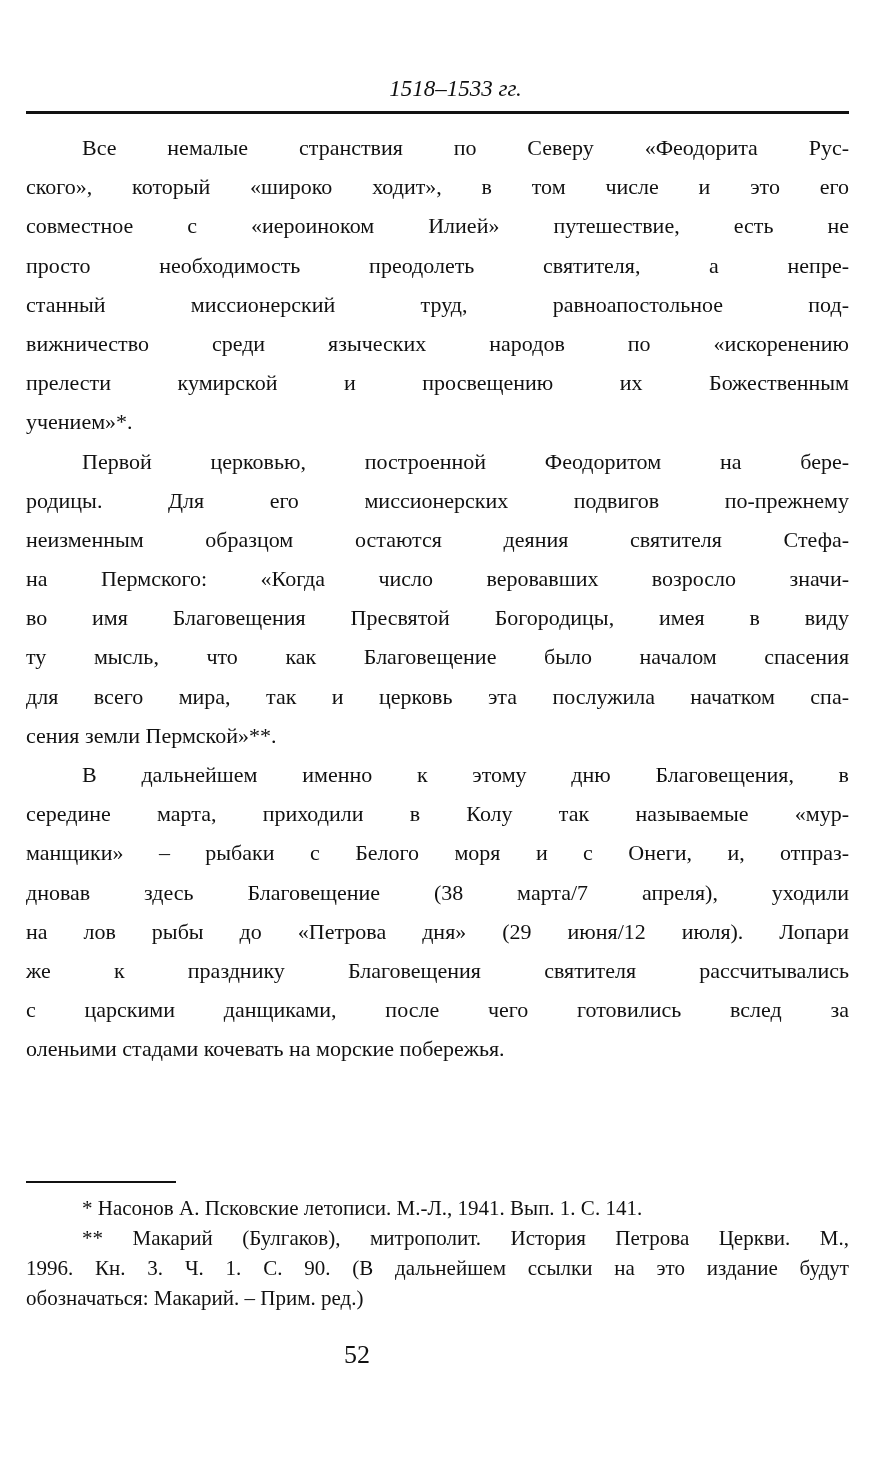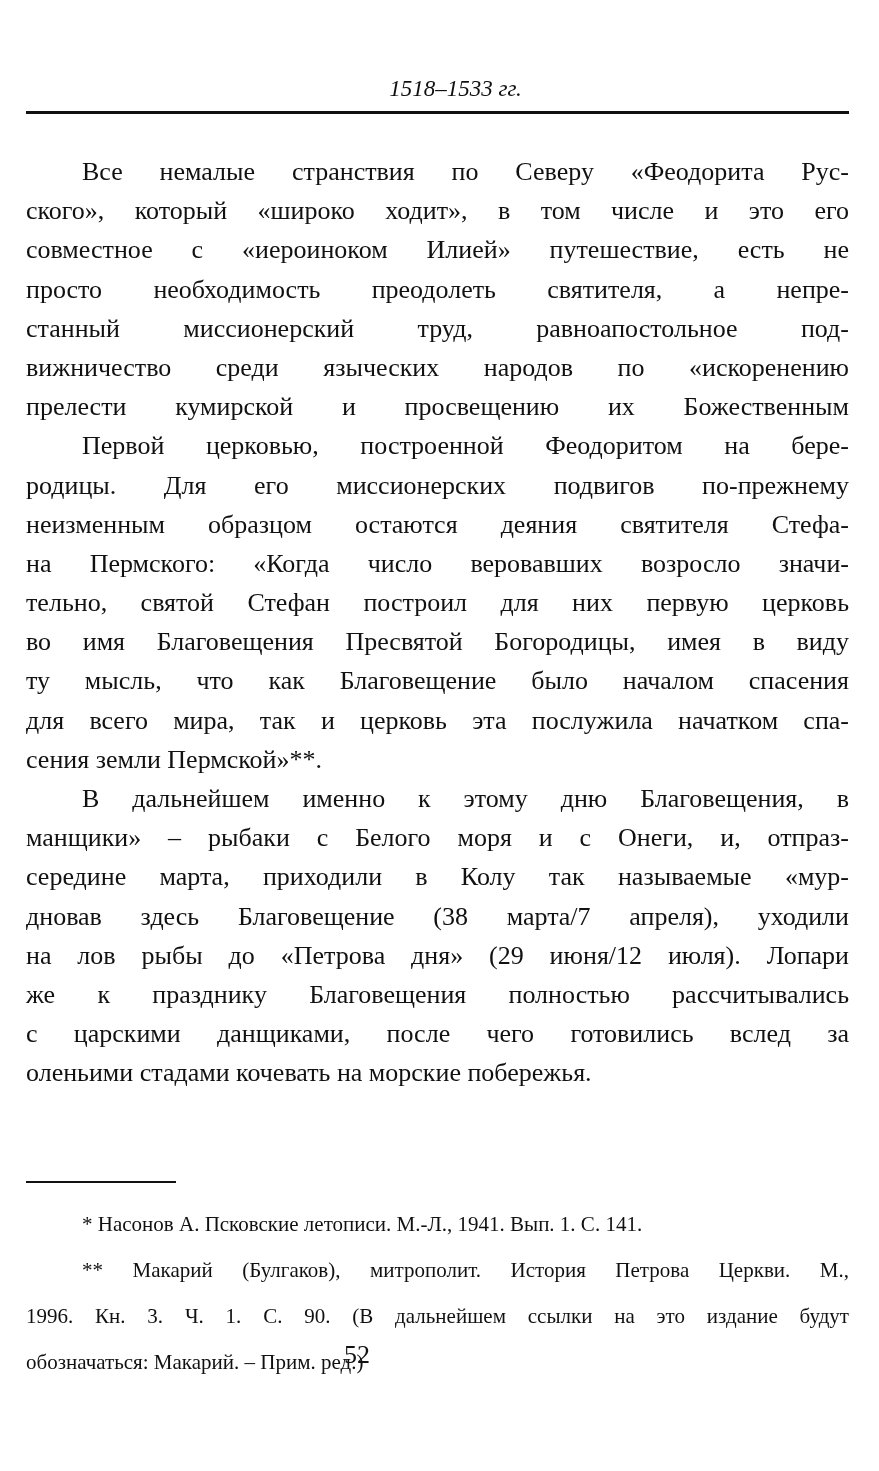--- a/index.html
+++ b/index.html
@@ -1,63 +1,63 @@
 <!DOCTYPE html>
 <html><head>
 <meta charset="utf-8">
 <style>
   html, body { margin:0; padding:0; background:#ffffff; }
   body { width:879px; height:1471px; position:relative; overflow:hidden; color:#111; font-family:"Liberation Serif","DejaVu Serif",serif; }
   .running-head { position:absolute; top:76px; left:16px; width:879px; text-align:center; font-style:italic; font-size:23px; }
   .head-rule { position:absolute; top:111px; left:26px; width:823px; height:3px; background:#111; }
-  .body-text { position:absolute; top:152px; left:26px; width:823px; font-size:26px; }
+  .body-text { position:absolute; top:128px; left:26px; width:823px; font-size:22px; }
   .line { height:39.2px; line-height:39.2px; white-space:nowrap; text-align:justify; text-align-last:justify; }
   .line.last { text-align-last:left; }
   .line.indent { padding-left:56px; }
   .fn-rule { position:absolute; top:1181px; left:26px; width:150px; height:2px; background:#111; }
   .footnotes { position:absolute; top:1193px; left:26px; width:823px; font-size:21px; }
-  .fn-line { height:30px; line-height:30px; white-space:nowrap; text-align:justify; text-align-last:justify;margin-top:16px; }
+  .fn-line { height:30px; line-height:30px; white-space:nowrap; text-align:justify; text-align-last:justify; }
   .fn-line.last { text-align-last:left; }
   .fn-line.indent { padding-left:56px; }
   .page-number { position:absolute; top:1340px; left:0; width:714px; text-align:center; font-size:26px; }
 </style>
 </head>
 <body>
 
 <div class="running-head">1518–1533 гг.</div>
 <div class="head-rule"></div>
 
 <div class="body-text">
   <div>
     <div class="line indent">Все немалые странствия по Северу «Феодорита Рус-</div>
     <div class="line">ского», который «широко ходит», в том числе и это его</div>
     <div class="line">совместное с «иероиноком Илией» путешествие, есть не</div>
     <div class="line">просто необходимость преодолеть святителя, а непре-</div>
     <div class="line">станный миссионерский труд, равноапостольное под-</div>
     <div class="line">вижничество среди языческих народов по «искоренению</div>
     <div class="line">прелести кумирской и просвещению их Божественным</div>
+    <div class="line last">учением»*.</div>
   </div>
   <div>
     <div class="line indent">Первой церковью, построенной Феодоритом на бере-</div>
     <div class="line">родицы. Для его миссионерских подвигов по-прежнему</div>
     <div class="line">неизменным образцом остаются деяния святителя Стефа-</div>
     <div class="line">на Пермского: «Когда число веровавших возросло значи-</div>
-    <div class="line">тельно, святой Стефан построил для них первую церковь</div>
     <div class="line">во имя Благовещения Пресвятой Богородицы, имея в виду</div>
     <div class="line">ту мысль, что как Благовещение было началом спасения</div>
     <div class="line">для всего мира, так и церковь эта послужила начатком спа-</div>
     <div class="line last">сения земли Пермской»**.</div>
   </div>
   <div>
     <div class="line indent">В дальнейшем именно к этому дню Благовещения, в</div>
+    <div class="line">середине марта, приходили в Колу так называемые «мур-</div>
     <div class="line">манщики» – рыбаки с Белого моря и с Онеги, и, отпраз-</div>
-    <div class="line">середине марта, приходили в Колу так называемые «мур-</div>
     <div class="line">дновав здесь Благовещение (38 марта/7 апреля), уходили</div>
     <div class="line">на лов рыбы до «Петрова дня» (29 июня/12 июля). Лопари</div>
-    <div class="line">же к празднику Благовещения полностью рассчитывались</div>
+    <div class="line">же к празднику Благовещения святителя рассчитывались</div>
     <div class="line">с царскими данщиками, после чего готовились вслед за</div>
     <div class="line last">оленьими стадами кочевать на морские побережья.</div>
   </div>
 </div>
 
 <div class="fn-rule"></div>
 
 <div class="footnotes">
   <div>
     <div class="fn-line indent last">* Насонов А. Псковские летописи. М.-Л., 1941. Вып. 1. С. 141.</div>

